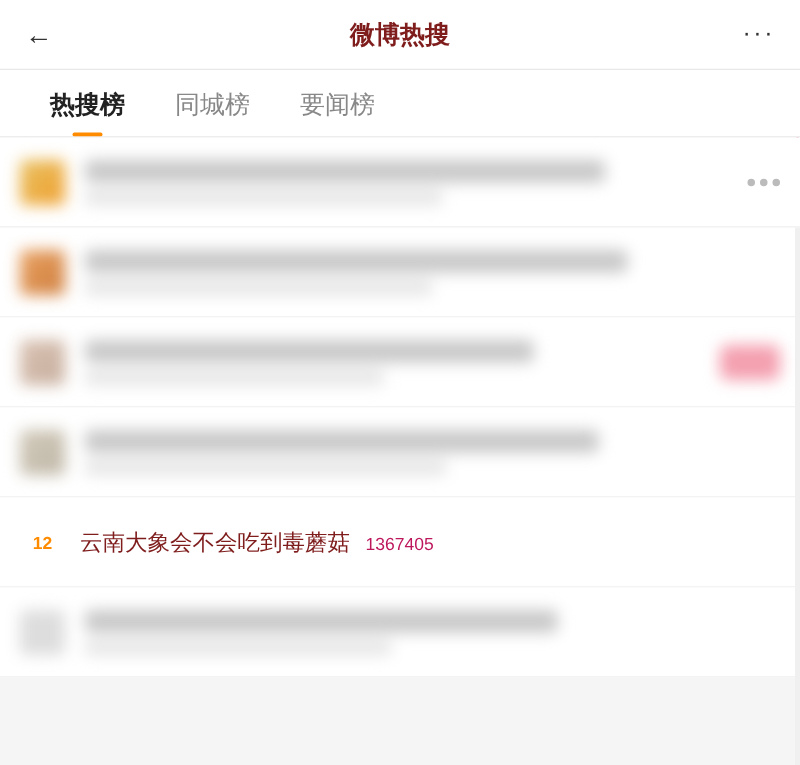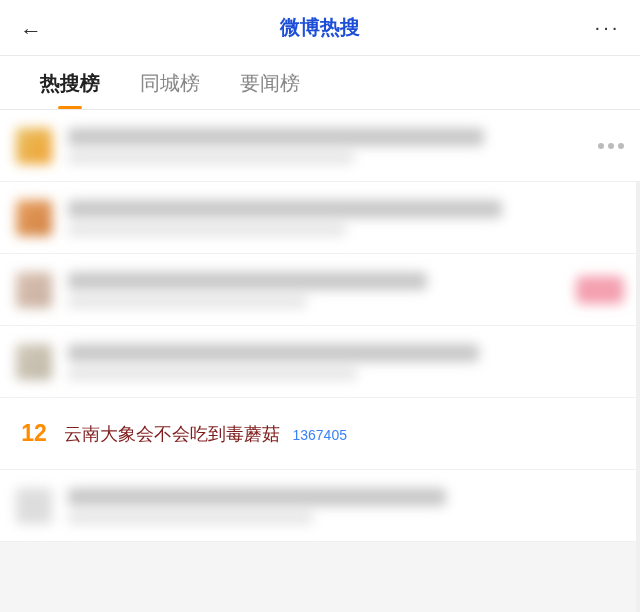--- a/index.html
+++ b/index.html
@@ -23,21 +23,21 @@
     }
     .header-back {
       font-size: 22px;
       color: #333;
       cursor: pointer;
       width: 40px;
     }
     .header-title {
       font-size: 20px;
       font-weight: 600;
-      color: #1d4ed8;
+      color: #7f1d1d;
       flex: 1;
       text-align: center;
     }
     .header-more {
       font-size: 20px;
       color: #333;
       width: 40px;
       text-align: right;
       cursor: pointer;
       letter-spacing: 2px;
@@ -105,21 +105,21 @@
     .list-item {
       display: flex;
       align-items: center;
       padding: 14px 16px;
       background: #ffffff;
       border-bottom: 1px solid #f0f0f0;
       min-height: 72px;
     }
 
     .rank-num {
-      font-size: 23px;
+      font-size: 14px;
       font-weight: 700;
       width: 36px;
       text-align: center;
       flex-shrink: 0;
     }
     .rank-num.orange { color: #ff8c00; }
 
     .rank-icon {
       width: 36px;
       height: 36px;
@@ -181,21 +181,21 @@
       background: #ffffff;
     }
     .row-5 .rank-num { color: #ff8c00; }
     .row-5 .item-text {
       font-size: 18px;
       color: #7f1d1d;
       font-weight: 400;
     }
     .row-5 .item-count {
       font-size: 14px;
-      color: #3b82f6;
+      color: #be185d;
       margin-left: 8px;
     }
 
     
     .row-6 .rank-icon { background: #ddd; }
     .row-6 .item-title { width: 68%; background: #c8c8c8; }
   </style>
 </head>
 <body>
 

